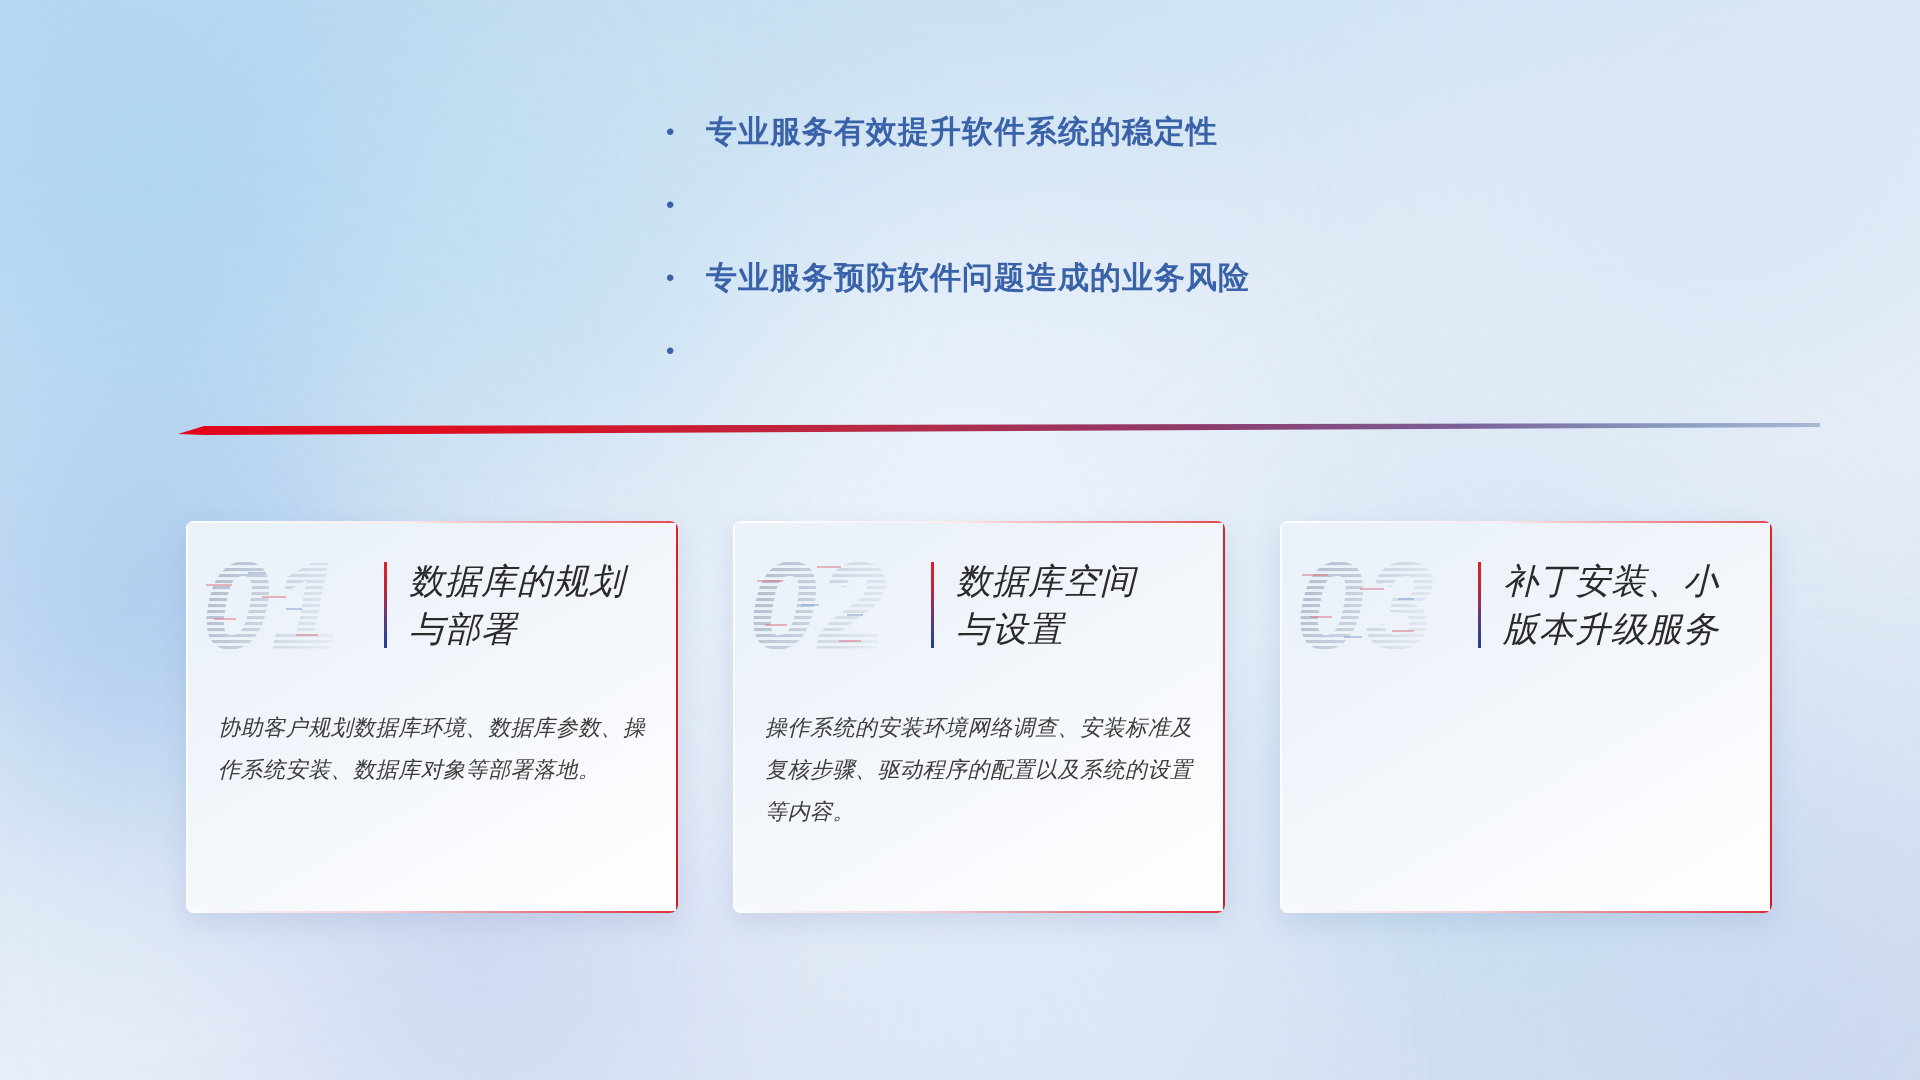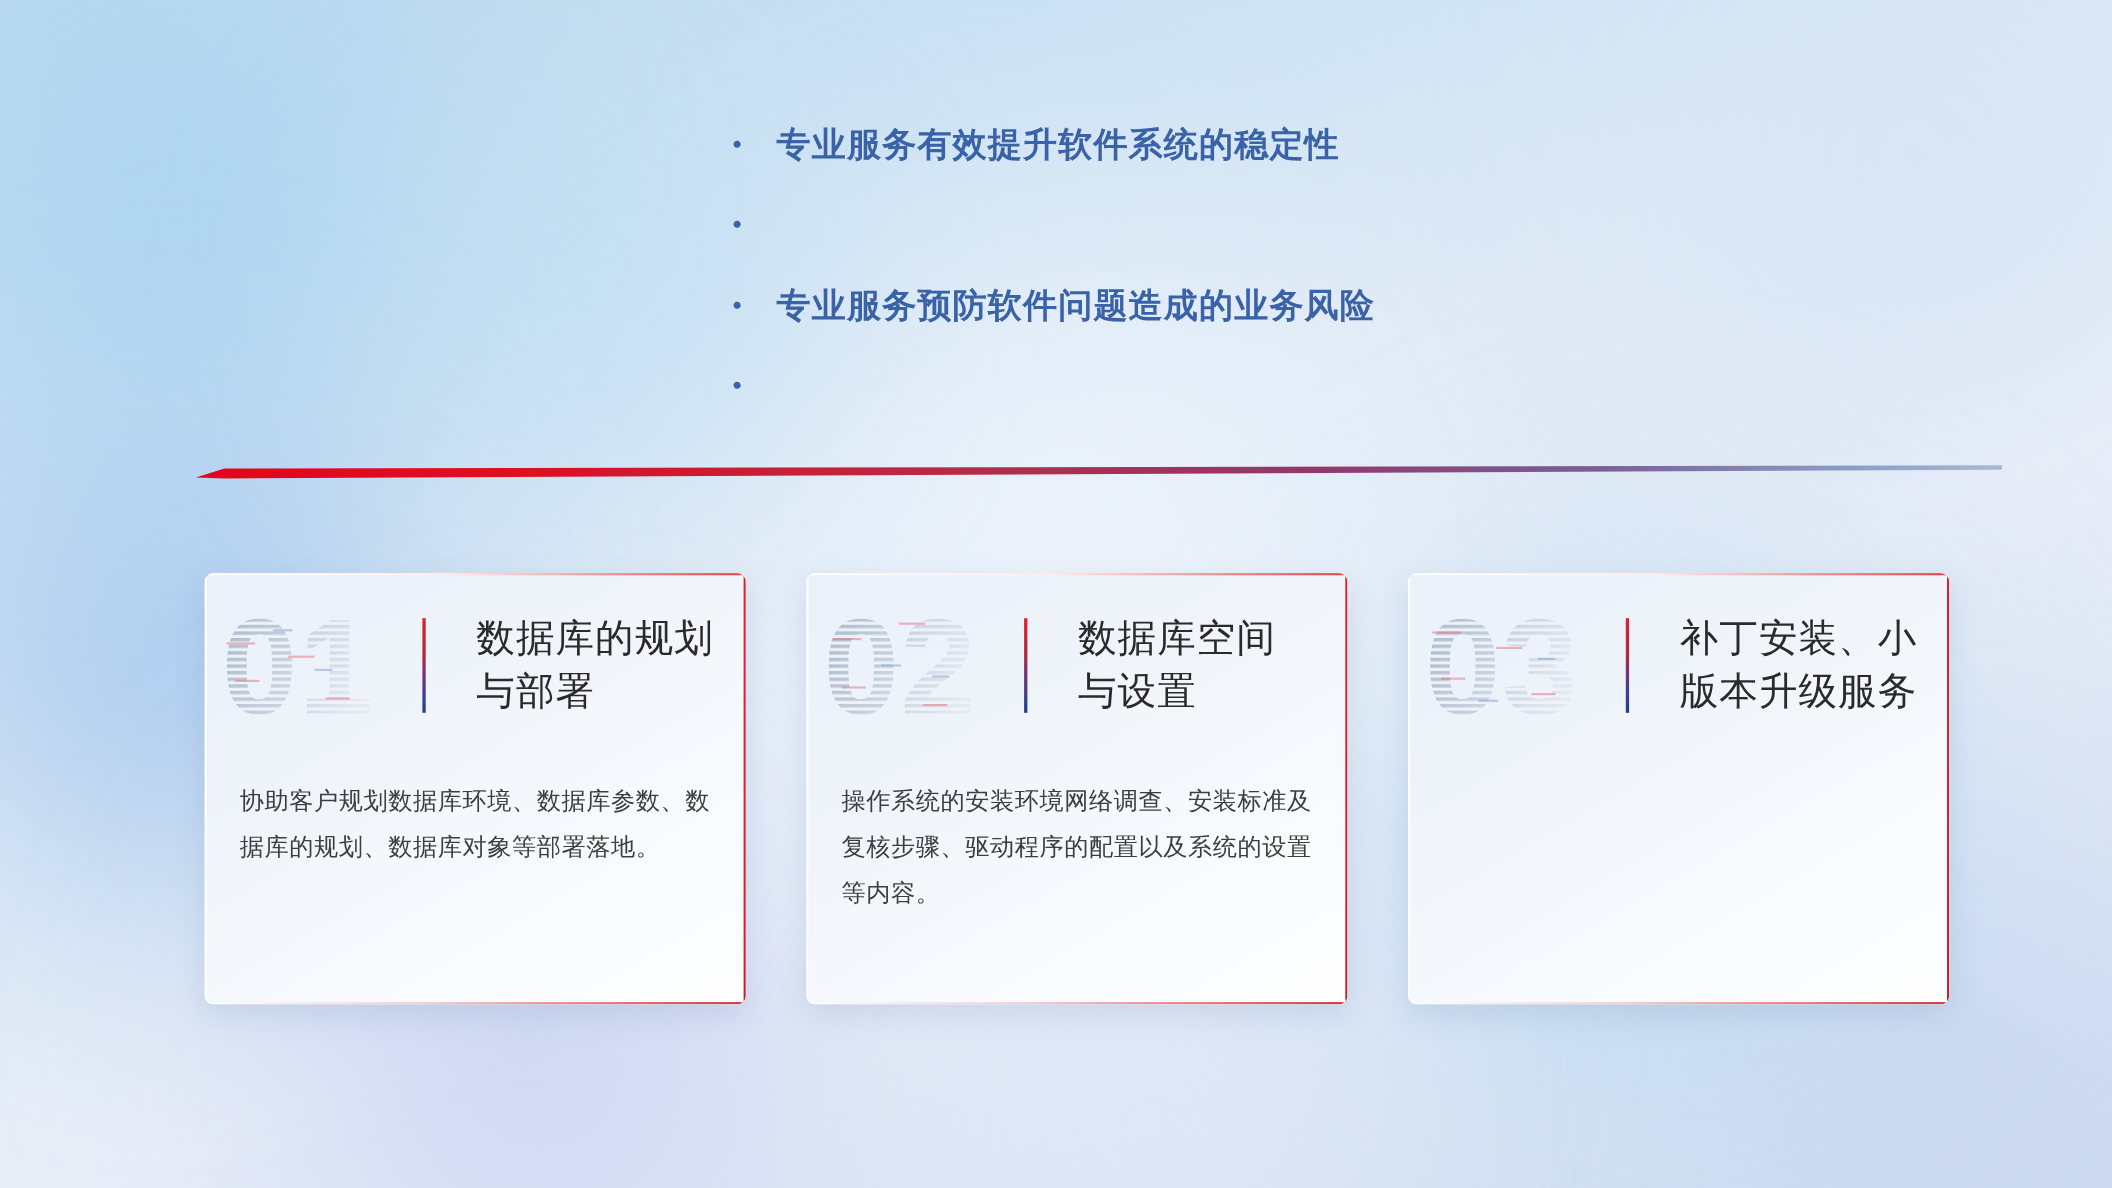--- a/index.html
+++ b/index.html
@@ -78,20 +78,21 @@
 
   
   #cards {
     position: absolute;
     left: 186px;
     top: 521px;
     width: 1586px;
     height: 400px;
     display: flex;
     justify-content: space-between;
+    font-style: italic;
   }
   .card {
     position: relative;
     width: 492px;
     height: 392px;
     border-radius: 8px;
     background: linear-gradient(150deg, #eaf1f9 0%, #eef3fa 28%, #f5f8fc 58%, #fbfcfe 82%, #ffffff 100%);
     box-shadow: 0 10px 26px rgba(90, 120, 165, 0.16);
     box-sizing: border-box;
     overflow: hidden;
@@ -139,21 +140,20 @@
     margin-right: 22px;
     background: linear-gradient(180deg, #e01f28 0%, #b32640 38%, #5a3a86 68%, #1d3f95 100%);
   }
   .card-title {
     font-size: 35px;
     line-height: 48px;
     color: #2a2a2a;
     font-weight: 400;
     letter-spacing: 1px;
     white-space: pre-line;
-    margin-left: 24px;
   }
 
   .card-body {
     padding: 18px 30px 0 32px;
     font-size: 22px;
     line-height: 42px;
     color: #3d3d3d;
     letter-spacing: 0.5px;
   }
 </style>
@@ -241,21 +241,21 @@
               <rect x="96" y="90" width="22" height="2" fill="#e0737e"></rect>
               <rect x="48" y="28" width="18" height="2" fill="#7d9fd0"></rect>
               <rect x="86" y="64" width="16" height="2" fill="#7d9fd0"></rect>
             </g>
           </svg>
         </div>
         <div class="card-rule"></div>
         <div class="card-title">数据库的规划
 与部署</div>
       </div>
-      <div class="card-body">协助客户规划数据库环境、数据库参数、数据库的规划、数据库对象等部署落地。</div>
+      <div class="card-body">协助客户规划数据库环境、数据库参数、操作系统安装、数据库对象等部署落地。</div>
     </div>
 
     <div class="card">
       <div class="card-edge-top"></div>
       <div class="card-edge-right"></div>
       <div class="card-edge-bottom"></div>
       <div class="card-edge-left"></div>
 
       <div class="card-head">
         <div class="card-num">

